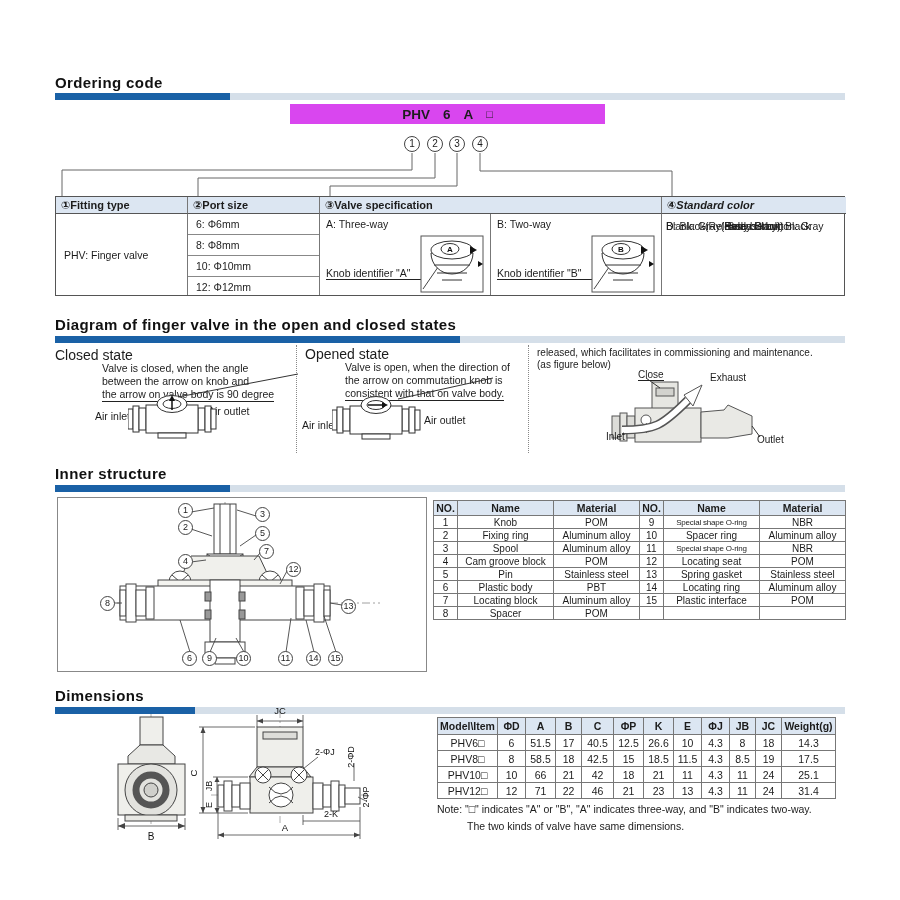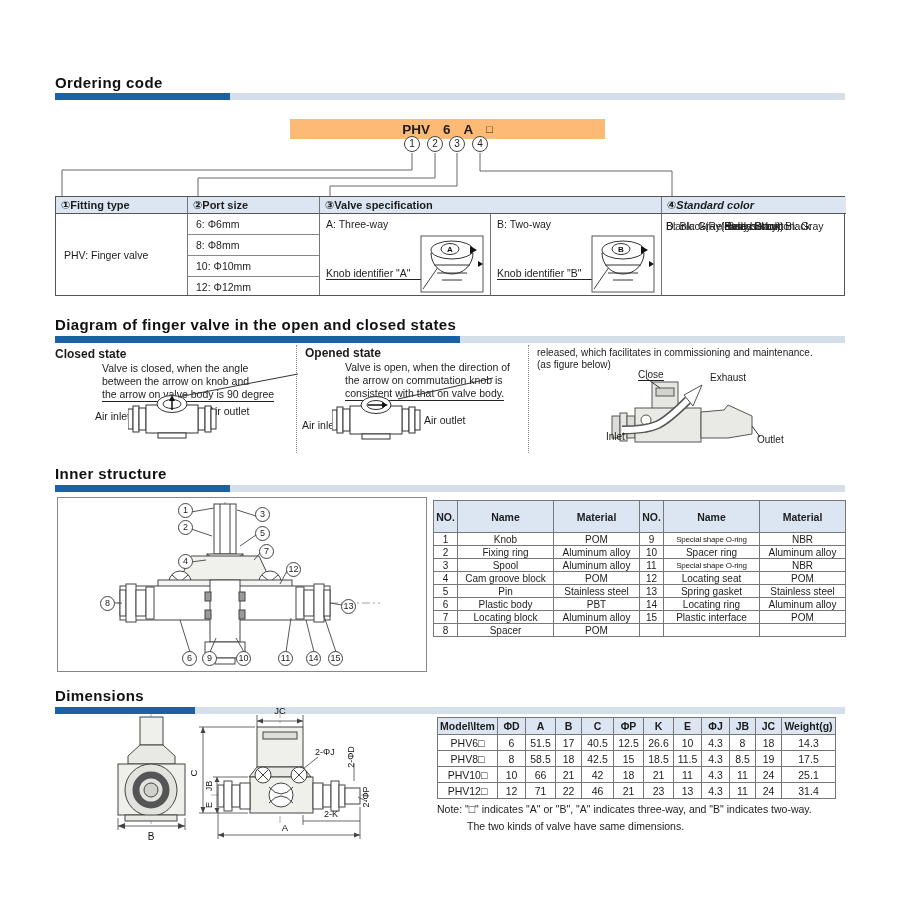--- a/index.html
+++ b/index.html
@@ -5,21 +5,21 @@
   * { margin:0; padding:0; box-sizing:border-box; }
   html,body { background:#fff; }
   body { font-family:"Liberation Sans","DejaVu Sans",sans-serif; color:#1c1c1c; }
   #page { position:relative; width:900px; height:900px; background:#fff; overflow:hidden; }
 
   .sec-heading { position:absolute; left:55px; font-size:15px; font-weight:bold; color:#111; letter-spacing:0.4px; }
   .sec-bar { position:absolute; left:55px; width:790px; height:7px; background:#d5dfe9; }
   .sec-bar .dark { position:absolute; left:0; top:0; height:100%; background:#1a61a6; }
 
   
-  .code-box { position:absolute; left:290px; top:119px; width:315px; height:20px; background:#fdba74;
+  .code-box { position:absolute; left:290px; top:104px; width:315px; height:20px; background:#d946ef;
               display:flex; align-items:center; justify-content:center; gap:13px;
               font-size:13.5px; font-weight:bold; }
   .num-circle { position:absolute; width:16px; height:16px; border:1px solid #444; border-radius:50%;
                 font-size:10px; line-height:14px; text-align:center; background:#fff; }
 
   svg text { font-family:"Liberation Sans","DejaVu Sans",sans-serif; }
 
   
   .otable { position:absolute; left:55px; top:196px; width:790px; height:100px; border:1px solid #555; font-size:10.5px; }
   .ocell { position:absolute; }
@@ -28,37 +28,37 @@
   .bl { border-left:1px solid #777; }
   .port-row { position:absolute; left:0; width:100%; height:21px; line-height:20px; padding-left:8px; border-bottom:1px solid #888; }
   .port-row:last-child { border-bottom:none; }
   .vlabel { position:absolute; left:6px; top:4px; }
   .knob-label { position:absolute; left:6px; bottom:15px; border-bottom:1px solid #222; padding-right:14px; }
   .knob-img { position:absolute; right:6px; top:21px; }
   .sc-line { position:absolute; width:100%; line-height:13.5px; }
 
   
   .dotted-div { position:absolute; top:345px; height:108px; border-left:1px dotted #888; }
-  .state-title { position:absolute; font-size:12px; font-weight:bold; }
+  .state-title { position:absolute; font-size:14px; font-weight:normal; }
   .state-desc { position:absolute; font-size:10.5px; line-height:13px; }
   .state-desc .ul { border-bottom:1px solid #222; display:inline-block; }
   .flow-label { position:absolute; font-size:10.5px; }
   .note-text { position:absolute; font-size:10px; line-height:12px; }
 
   
   .inner-box { position:absolute; left:57px; top:497px; width:370px; height:175px; border:1px solid #888; background:#fff; }
   .callout { position:absolute; width:15px; height:15px; border:1px solid #444; border-radius:50%;
              background:#fff; font-size:9px; line-height:13px; text-align:center; z-index:3; }
 
   
   table.dtable { border-collapse:collapse; table-layout:fixed; position:absolute; background:#fff; }
   .dtable th, .dtable td { border:1px solid #777; text-align:center; padding:0 1px; overflow:hidden; white-space:nowrap; }
   .dtable th { background:#dce6f2; font-weight:bold; }
   #inner-table { left:433px; top:500px; width:412px; font-size:10px; }
-  #inner-table th { height:32px; font-size:10.5px; }
+  #inner-table th { height:15px; font-size:10.5px; }
   #inner-table td { height:13px; }
   #dims-table { left:437px; top:717px; width:398px; font-size:10.5px; }
   #dims-table th { height:17px; }
   #dims-table td { height:16px; }
   td.condensed { font-size:8px; letter-spacing:-0.2px; }
   .dims-note { position:absolute; font-size:10.5px; }
 </style>
 </head>
 <body>
 

